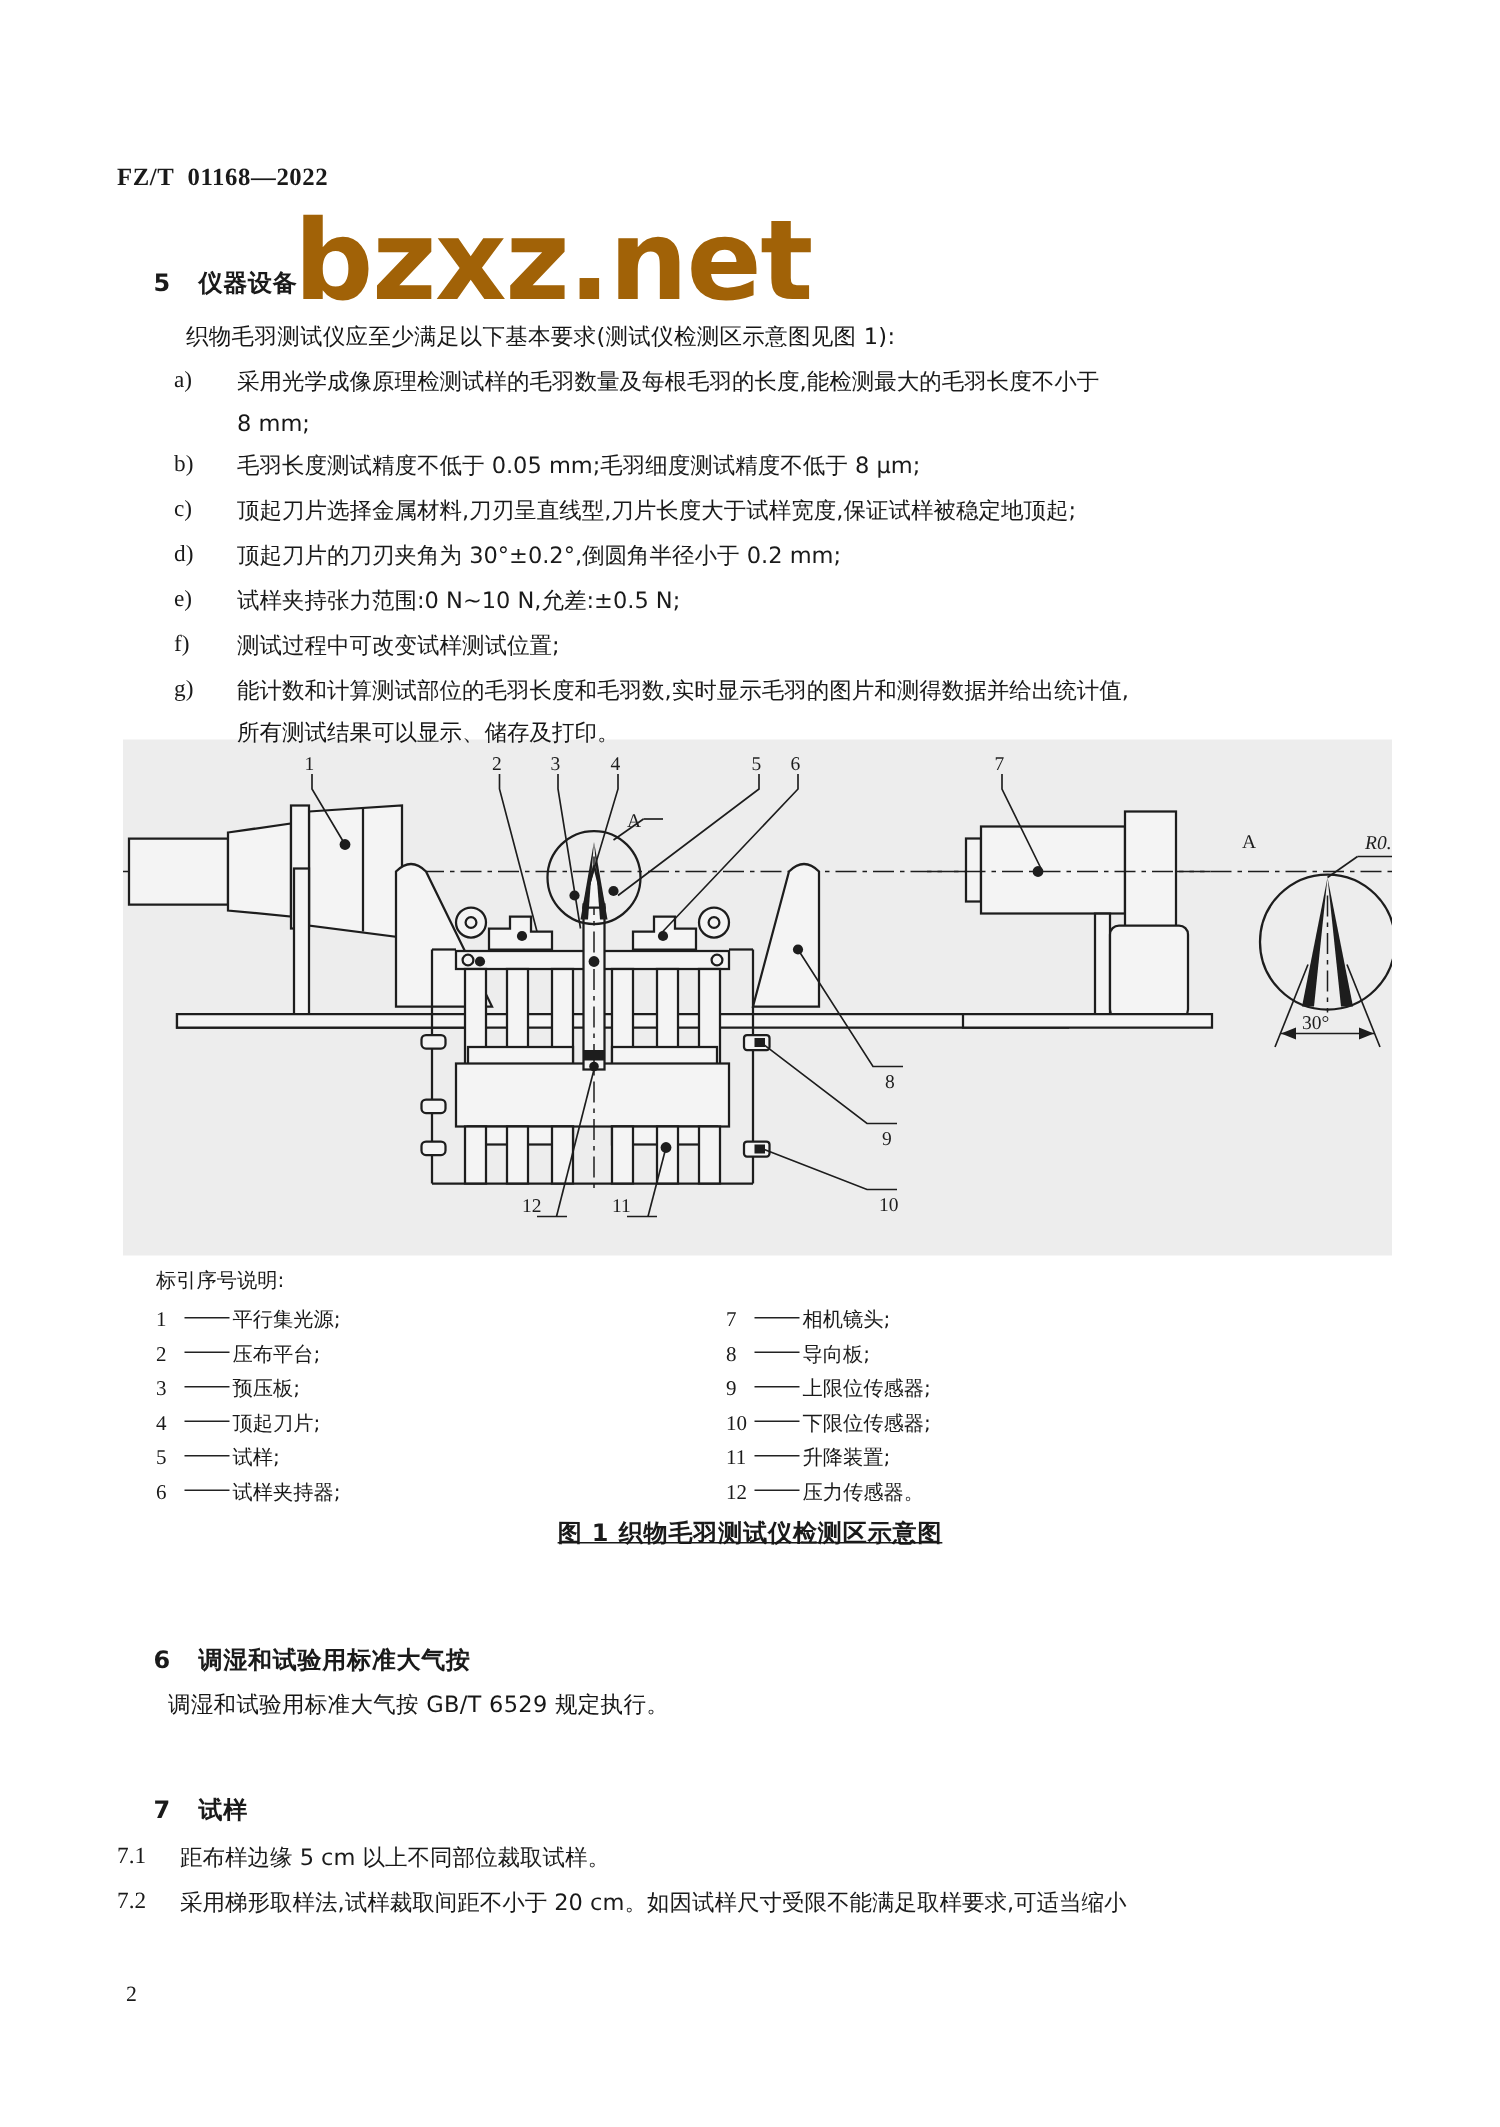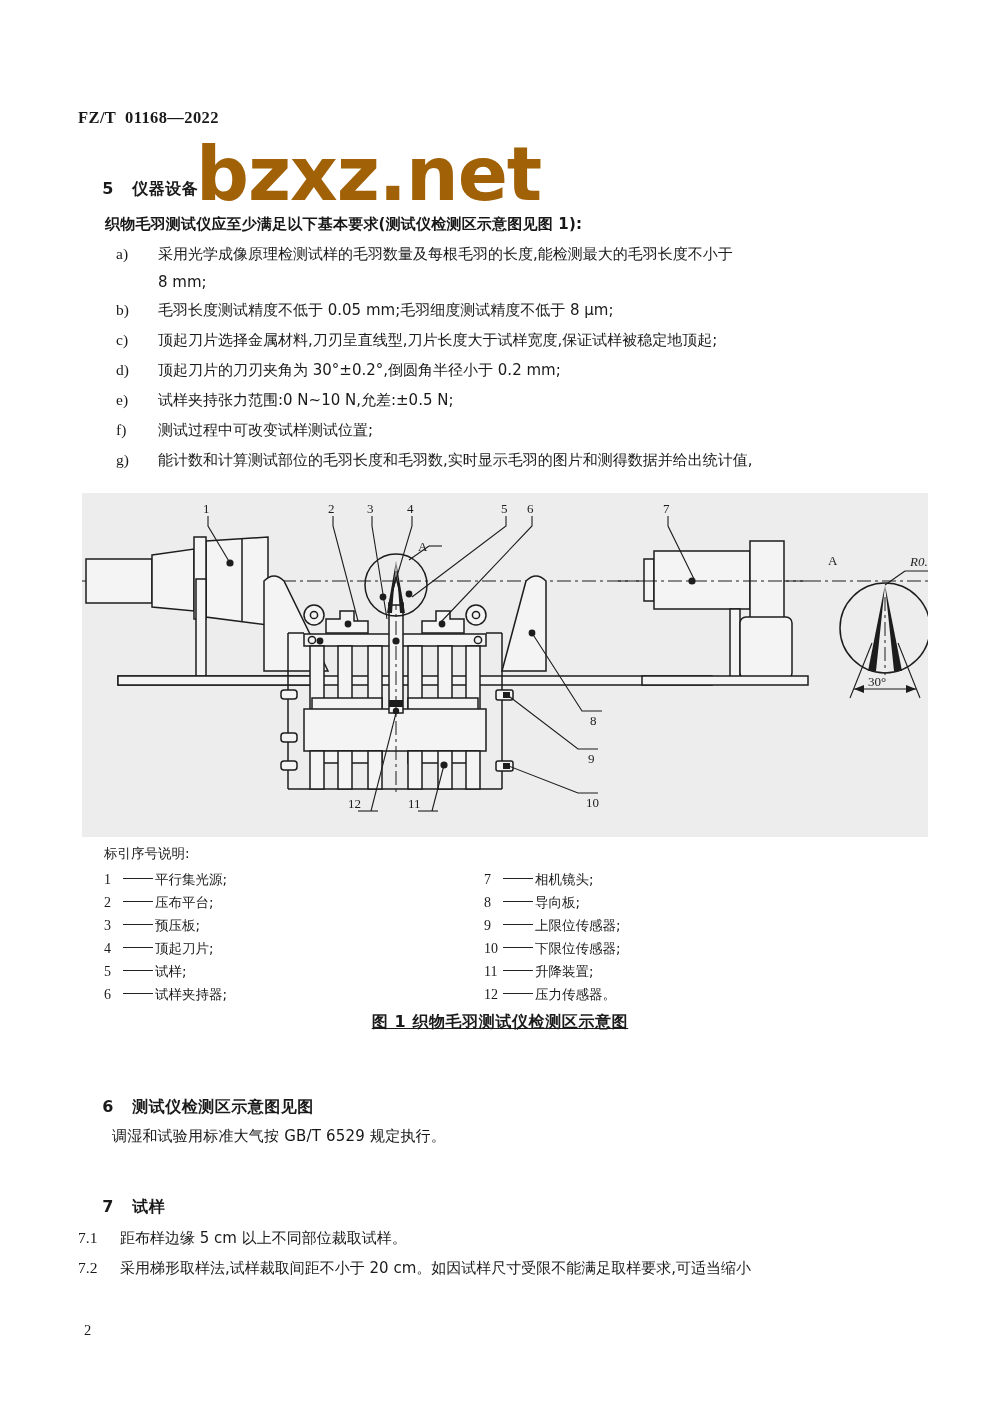--- a/index.html
+++ b/index.html
@@ -176,21 +176,21 @@
 <div id="page">
 
   <div id="watermark">bzxz.net</div>
 
   <div id="runhead" class="layer">FZ/T  01168—2022</div>
 
   <div class="clause-head layer" style="left:78px; top:160px;">
     <span class="clause-num">5</span><span>仪器设备</span>
   </div>
 
-  <div class="para zh layer" style="left:105px; top:210px;font-weight:bold;">织物毛羽测试仪应至少满足以下基本要求(测试仪检测区示意图见图 1):</div>
+  <div class="para zh layer" style="left:124px; top:210px;">织物毛羽测试仪应至少满足以下基本要求(测试仪检测区示意图见图 1):</div>
 
   <div class="li layer" style="left:112px; top:240px; width:790px;">
     <span class="mk">a)</span>
     <span class="tx">采用光学成像原理检测试样的毛羽数量及每根毛羽的长度,能检测最大的毛羽长度不小于</span>
   </div>
   <div class="para layer" style="left:158px; top:268px;">8 mm;</div>
 
   <div class="li layer" style="left:112px; top:296px; width:790px;">
     <span class="mk">b)</span>
     <span class="tx">毛羽长度测试精度不低于 0.05 mm;毛羽细度测试精度不低于 8 μm;</span>
@@ -213,20 +213,21 @@
 
   <div class="li layer" style="left:112px; top:416px; width:790px;">
     <span class="mk">f)</span>
     <span class="tx">测试过程中可改变试样测试位置;</span>
   </div>
 
   <div class="li layer" style="left:112px; top:446px; width:800px;">
     <span class="mk">g)</span>
     <span class="tx">能计数和计算测试部位的毛羽长度和毛羽数,实时显示毛羽的图片和测得数据并给出统计值,</span>
   </div>
+  <div class="para layer" style="left:158px; top:474px;">所有测试结果可以显示、储存及打印。</div>
 
   <div id="figure-area">
     <svg id="figure-svg" width="846" height="344" viewBox="0 0 846 344">
       <defs>
         <style>
           .ln  { fill:none; stroke:#1d1d1d; stroke-width:1.5; }
           .lnT { fill:none; stroke:#1d1d1d; stroke-width:1.1; }
           .lnH { fill:none; stroke:#1d1d1d; stroke-width:2.2; }
           .cl  { fill:none; stroke:#1d1d1d; stroke-width:1; stroke-dasharray:14 4 3 4; }
           .fw  { fill:#f4f4f4; stroke:#1d1d1d; stroke-width:1.5; }
@@ -455,21 +456,21 @@
         <span class="kn">12</span>
         <span class="kd"></span>
         <span>压力传感器。</span>
       </div>
     </div>
   </div>
 
   <div id="fig-caption" class="layer">图 1   织物毛羽测试仪检测区示意图</div>
 
   <div class="clause-head layer" style="left:78px; top:1078px;">
-    <span class="clause-num">6</span><span>测试仪检测区示意图见图</span>
+    <span class="clause-num">6</span><span>调湿和试验用标准大气按</span>
   </div>
   <div class="para zh layer" style="left:112px; top:1122px;">调湿和试验用标准大气按 GB/T 6529 规定执行。</div>
 
   <div class="clause-head layer" style="left:78px; top:1178px;">
     <span class="clause-num">7</span><span>试样</span>
   </div>
 
   <div class="sub layer" style="left:78px; top:1224px; width:860px;">
     <span class="mk">7.1</span>
     <span>距布样边缘 5 cm 以上不同部位裁取试样。</span>

